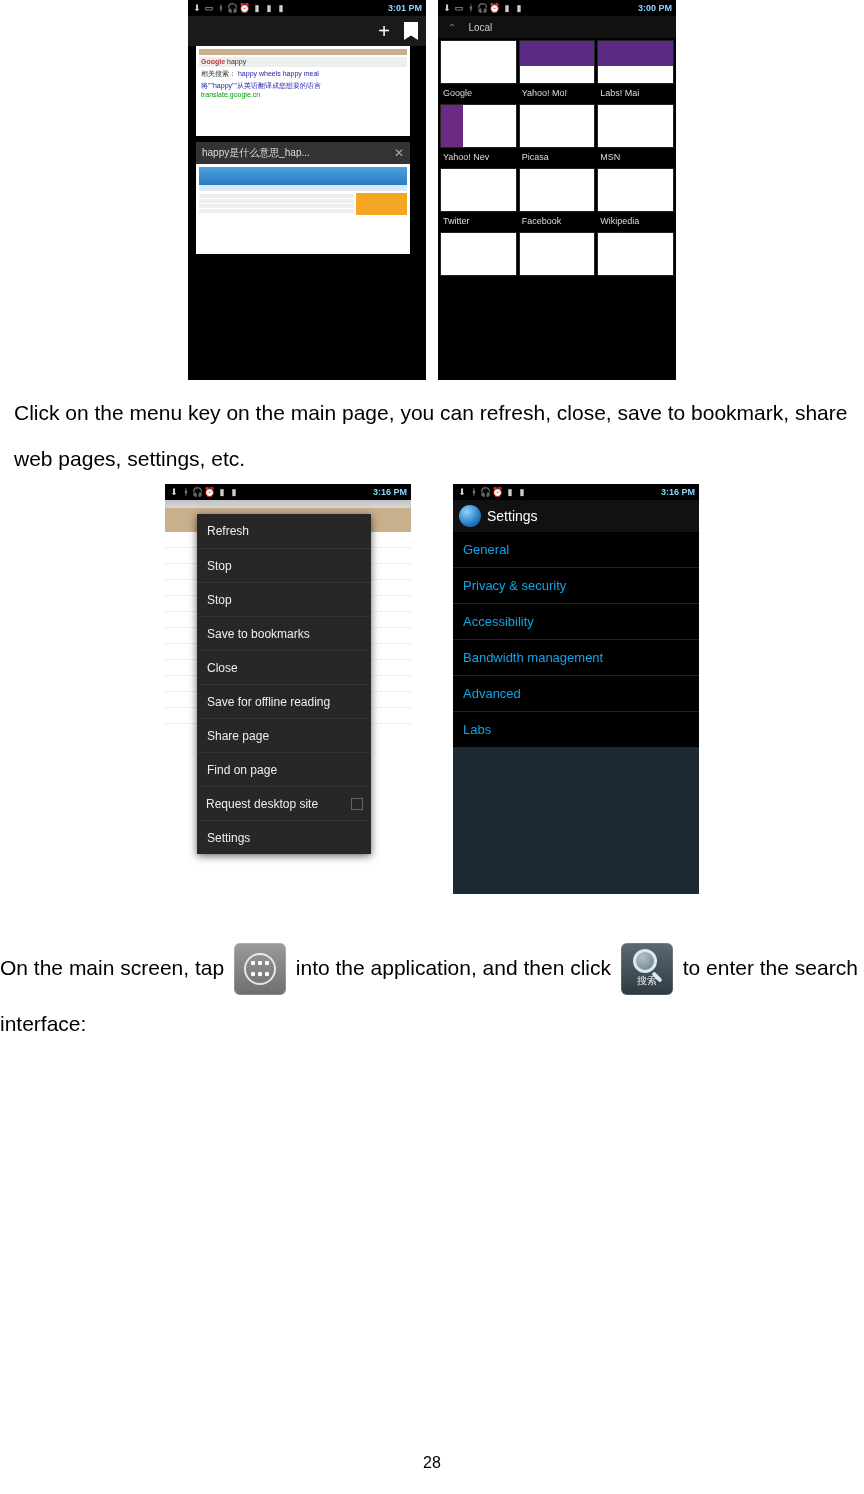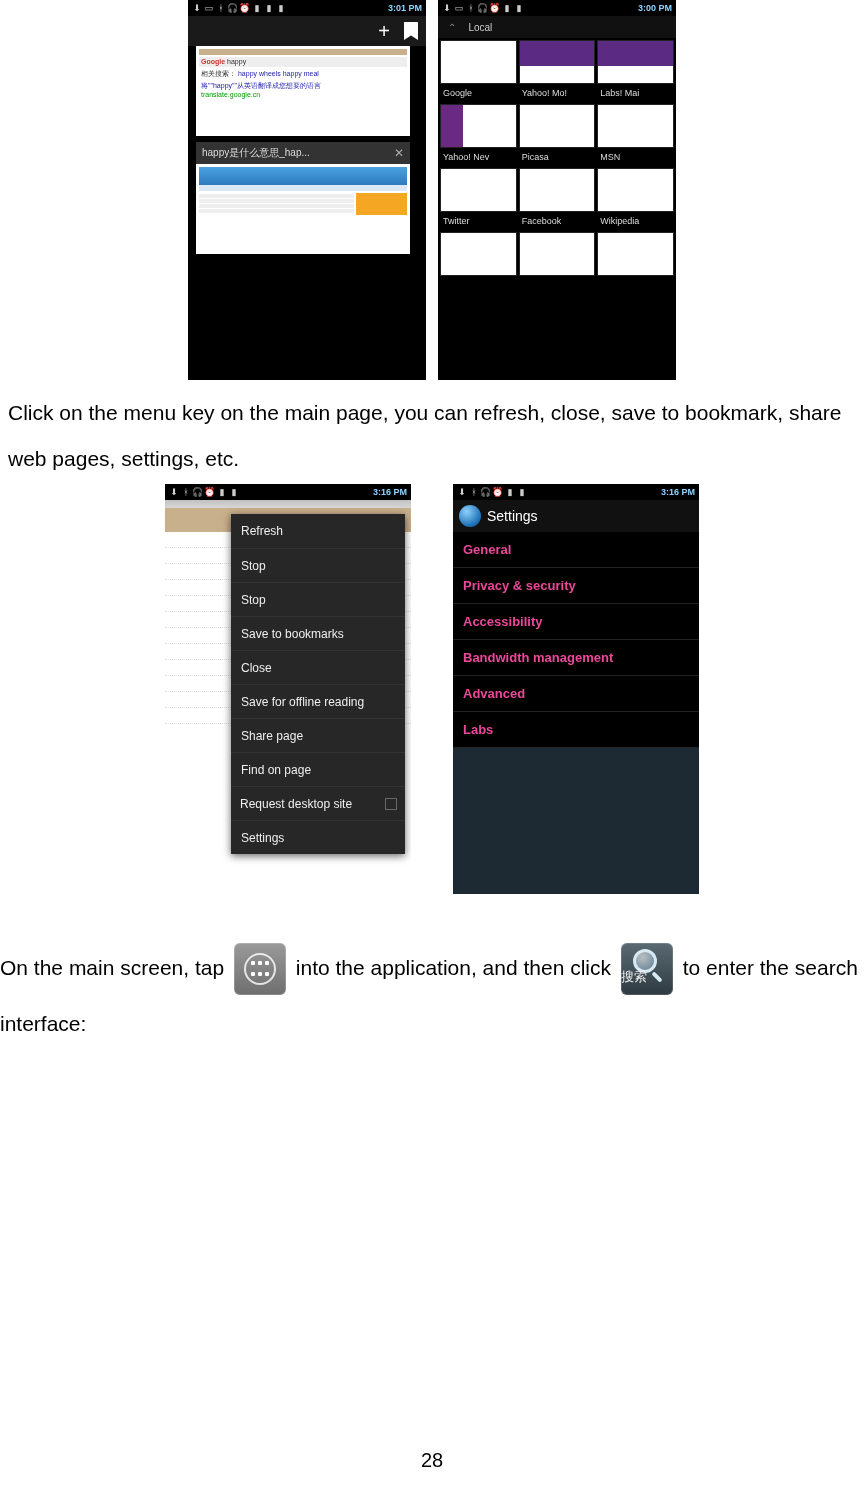--- a/index.html
+++ b/index.html
@@ -35,60 +35,60 @@
   .bm-grid { display: grid; grid-template-columns: repeat(3, 1fr); gap: 2px 2px; padding: 2px; }
   .bm-item { }
   .bm-thumb { height: 44px; background: #444; border: 1px solid #222; }
   .bm-thumb.google { background: linear-gradient(#fff,#fff); }
   .bm-thumb.yahoo { background: linear-gradient(#5b2a82,#5b2a82 60%,#fff 60%); }
   .bm-thumb.white { background: #fff; }
   .bm-thumb.mix { background: linear-gradient(to right,#6b2a82 30%,#fff 30%); }
   .bm-label { height: 18px; background: #000; color: #ddd; font-size: 9px; display: flex; align-items: center; padding-left: 3px; white-space: nowrap; overflow: hidden; }
 
   
-  .body-text { font-size: 21px; line-height: 2.2; padding: 0 8px; margin-top: 10px; }
+  .body-text { font-size: 21px; line-height: 2.2; padding: 0 14px; margin-top: 10px; }
 
   
   .mid-row { display: flex; justify-content: center; gap: 42px; margin-top: 2px; }
   .phone2 { width: 246px; height: 410px; background: #000; position: relative; overflow: hidden; font-size: 10px; color: #fff; }
 
   
   .p3-bg { position: absolute; inset: 16px 0 0 0; background: #e8e8e8; }
   .p3-bg .tabbar { height: 8px; background: linear-gradient(#c0c0c0,#d8d8d8); }
   .p3-bg .browserhead { height: 24px; background: #c9b08c; }
   .p3-bg .content { background: #fff; height: 100%; }
   .p3-bg .content .row { height: 16px; border-bottom: 1px dotted #ddd; }
-  .p3-menu { position: absolute; top: 30px; left: 32px; width: 174px; background: #272727; box-shadow: 0 2px 8px rgba(0,0,0,0.6); margin-left: 34px; }
+  .p3-menu { position: absolute; top: 30px; left: 32px; width: 174px; background: #272727; box-shadow: 0 2px 8px rgba(0,0,0,0.6); }
   .p3-menu .mi { height: 34px; display: flex; align-items: center; padding-left: 10px; font-size: 12px; border-top: 1px solid #333; color: #eee; }
   .p3-menu .mi:first-child { border-top: none; }
   .p3-menu .mi.chk { justify-content: space-between; padding-right: 8px; padding-left: 9px; }
   .p3-menu .chkbox { width: 12px; height: 12px; border: 1px solid #666; }
 
   
   .p4-head { height: 32px; background: #111; display: flex; align-items: center; padding-left: 6px; gap: 6px; font-size: 14px; }
   .globe { width: 22px; height: 22px; border-radius: 50%; background: radial-gradient(circle at 35% 30%, #8fd0ff, #1a6fb3 70%); }
-  .p4-list .li { height: 36px; display: flex; align-items: center; padding-left: 10px; font-size: 13px; color: #ec4899; border-bottom: 1px solid #222; background: #000; font-weight: bold; }
+  .p4-list .li { height: 36px; display: flex; align-items: center; padding-left: 10px; font-size: 13px; color: #0ea5e9; border-bottom: 1px solid #222; background: #000; }
   .p4-rest { background: #1e2a33; height: 200px; }
 
   
   .heading { font-family: "SimHei", "Microsoft YaHei", sans-serif; font-weight: bold; font-size: 28px; margin: 60px 0 0 30px; }
 
   
   .inline-para { font-size: 21px; line-height: 2.6; margin-top: 46px; display: block; }
   .inline-para .seg { vertical-align: middle; }
   .icon-box { display: inline-block; vertical-align: middle; width: 52px; height: 52px; border-radius: 6px; position: relative; margin: 0 4px; }
   .icon-apps { background: linear-gradient(#9a9a9a,#6e6e6e); box-shadow: inset 0 0 0 1px rgba(255,255,255,0.2); }
   .icon-apps .circ { position: absolute; inset: 10px; border-radius: 50%; border: 2px solid rgba(255,255,255,0.8); display: grid; grid-template-columns: repeat(3,1fr); grid-template-rows: repeat(2,1fr); gap: 2px; padding: 4px; }
   .icon-apps .circ span { width: 4px; height: 4px; background: #fff; border-radius: 1px; place-self: center; }
   .icon-search { background: linear-gradient(#5b6a72,#2d3a42); box-shadow: inset 0 0 0 1px rgba(255,255,255,0.15); }
   .icon-search .mag { position: absolute; top: 6px; left: 12px; width: 24px; height: 24px; border: 3px solid #d7e9f4; border-radius: 50%; background: radial-gradient(circle at 35% 30%, rgba(255,255,255,0.6), rgba(120,170,200,0.5)); }
   .icon-search .handle { position: absolute; width: 4px; height: 12px; background: #d7e9f4; transform: rotate(-45deg); top: 28px; left: 34px; border-radius: 2px; }
-  .icon-search .lbl { position: absolute; bottom: 1px; left: 0; right: 0; font-size: 13px; color: #eee; }
-
-  .pagenum { position: absolute; bottom: 22px; left: 0; right: 0; text-align: center; font-size: 20px; }
+  .icon-search .lbl { position: absolute; bottom: 1px; left: 0; right: 0; text-align: center; font-size: 10px; color: #eee; }
+
+  .pagenum { position: absolute; bottom: 22px; left: 0; right: 0; text-align: center; font-size: 16px; }
 </style>
 </head>
 <body>
 
 <div class="page">
 
   <div class="top-row">
 
     <div class="phone">
       <div class="statusbar">

